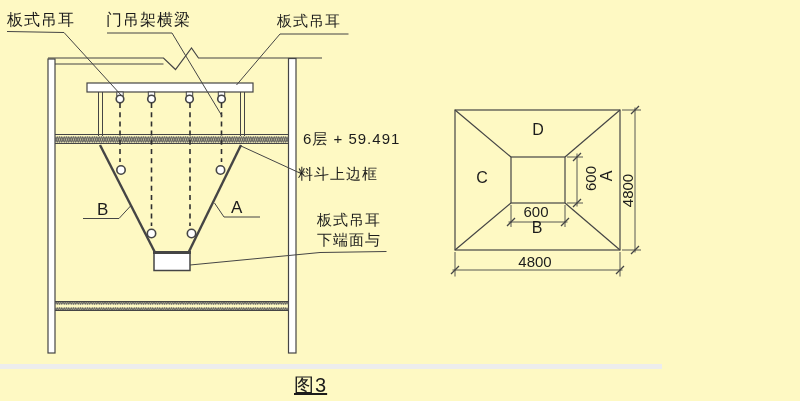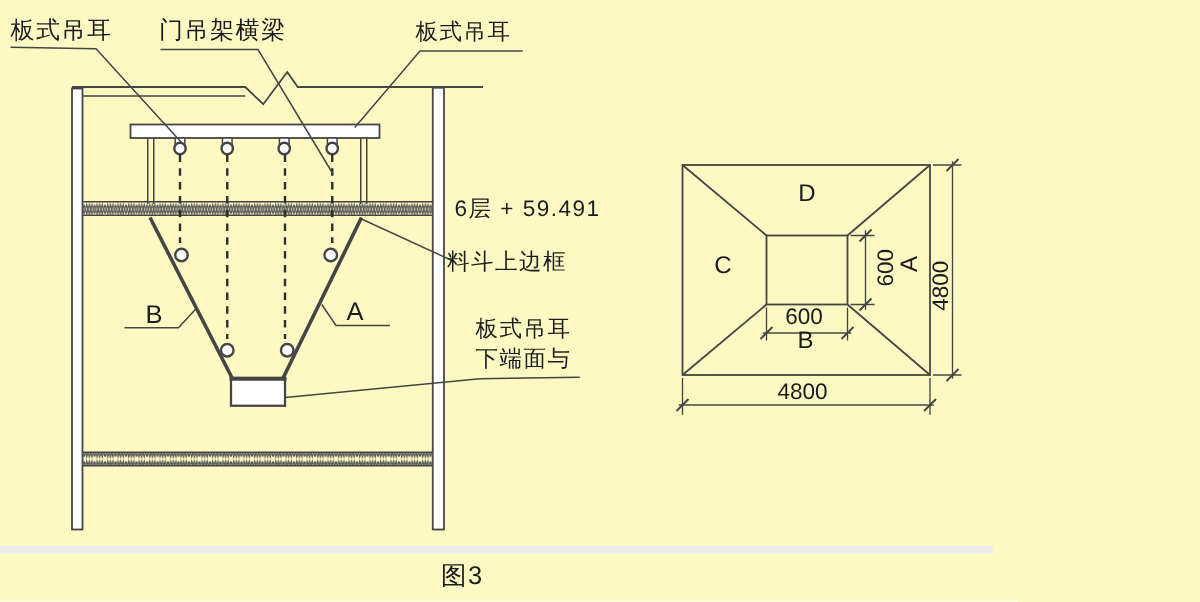--- a/index.html
+++ b/index.html
@@ -9,21 +9,21 @@
   }
   #linework{position:absolute;left:0;top:0;}
   .lbl{position:absolute;white-space:nowrap;color:#1c1c1c;}
   .cjk{font-size:15px;letter-spacing:1px;}
   .cjk-lg{font-size:16px;letter-spacing:1px;}
   .letter{font-size:17px;}
   .plan-letter{font-size:16px;text-align:center;width:20px;}
   .dim{font-size:15px;text-align:center;}
   .rot{transform:rotate(-90deg);transform-origin:center center;}
   .note{line-height:20px;font-size:15px;letter-spacing:1px;}
-  .caption{font-size:17px;letter-spacing:1px;}
+  .caption{font-size:20px;letter-spacing:1px;text-decoration:underline;}
 </style>
 </head>
 <body>
 
 <div id="stage">
 
   <svg id="linework" width="800" height="401" viewBox="0 0 800 401">
     <defs>
       <pattern id="floorHatch" width="7" height="9" patternUnits="userSpaceOnUse">
         <path d="M0 7.5 L1.75 1.5 L3.5 7.5 L5.25 1.5 L7 7.5" fill="none" stroke="#5a5a5a" stroke-width="0.9"></path>

